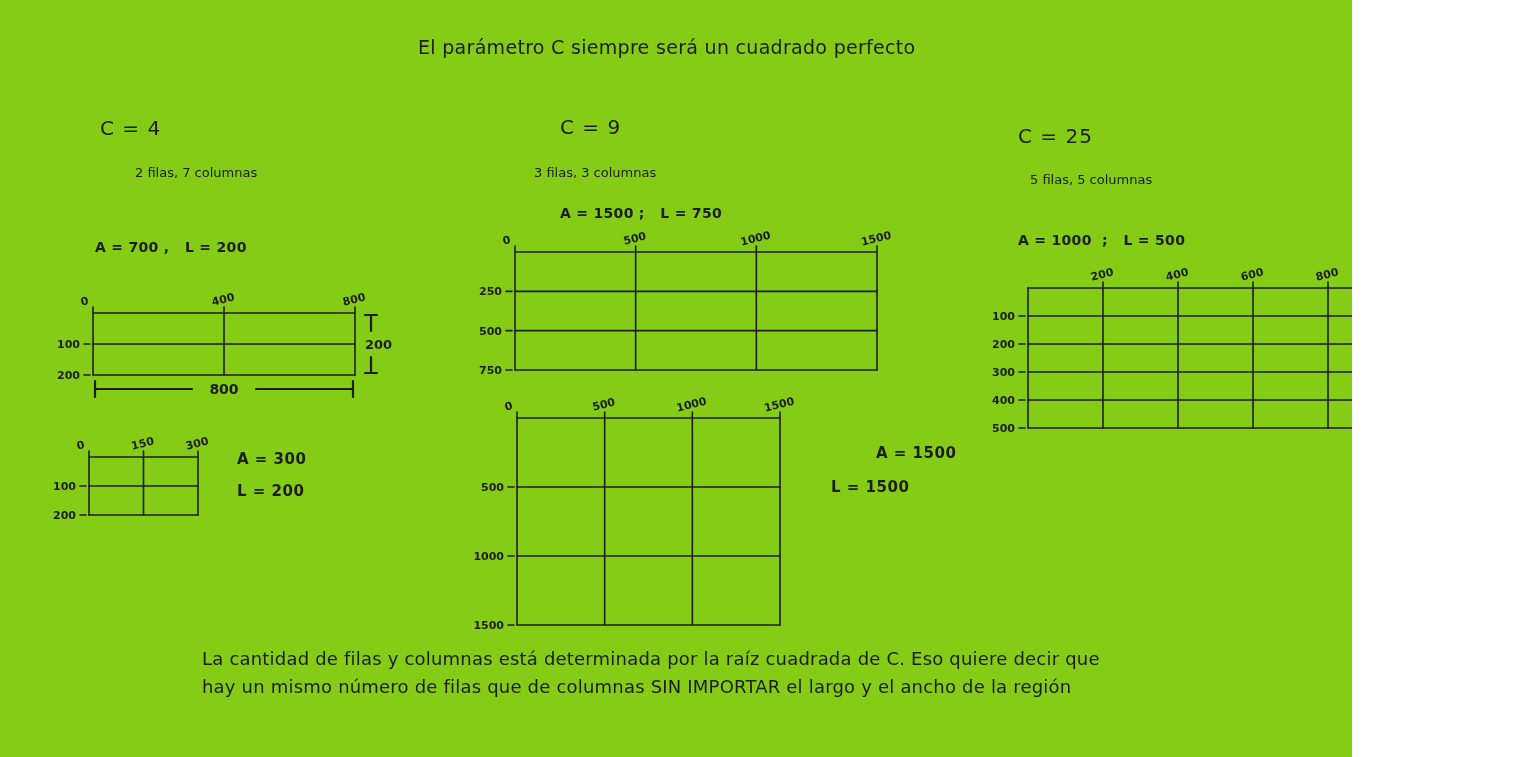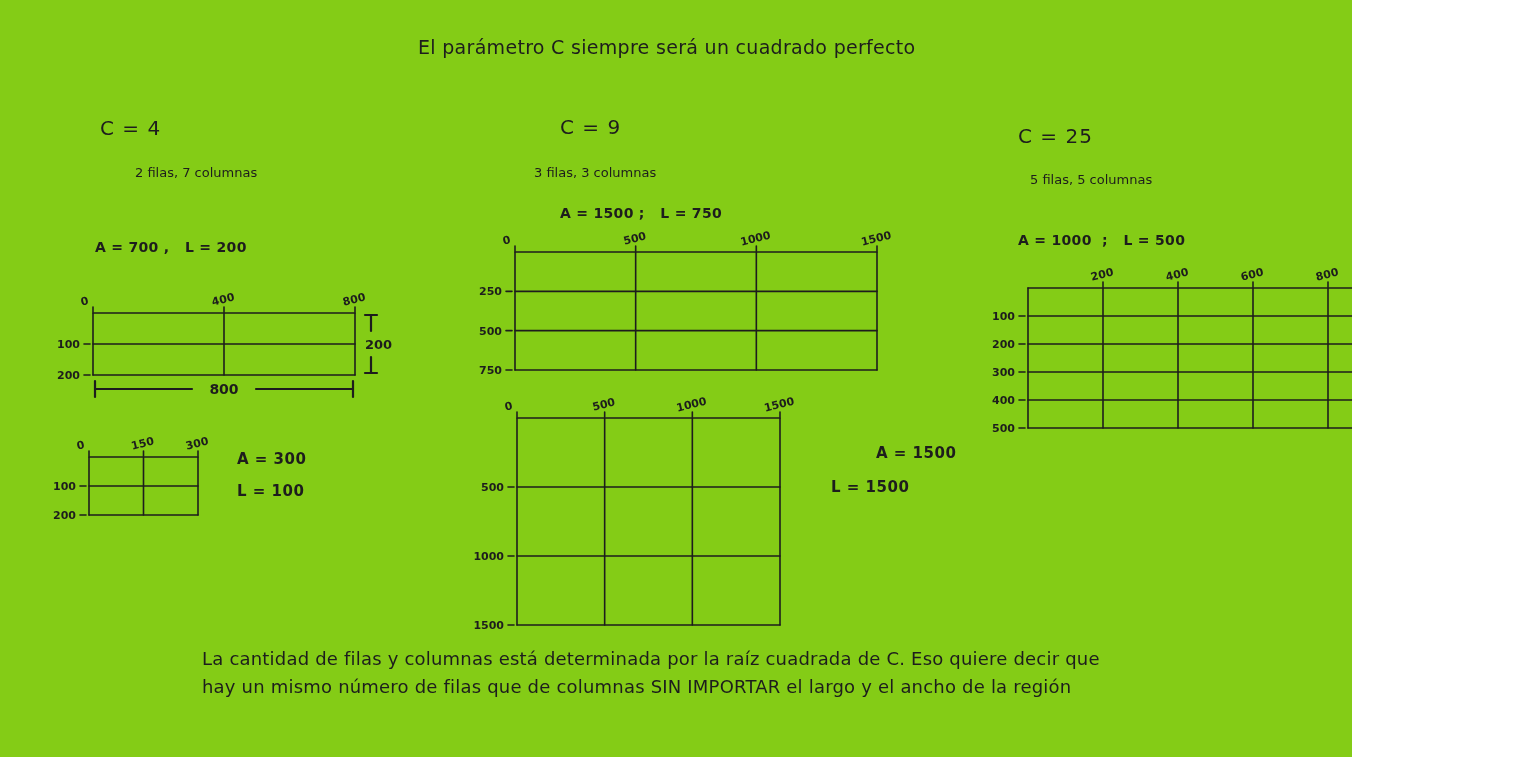--- a/index.html
+++ b/index.html
@@ -80,21 +80,21 @@
         <line x1="109" y1="-1" x2="109" y2="-6" stroke="#1d1d1d" stroke-width="1.6" stroke-linecap="round"></line>
         <text x="109" y="-10" text-anchor="middle" font-size="11" font-weight="bold" fill="#1d1d1d" font-family="&quot;DejaVu Sans&quot;, sans-serif" transform="rotate(-14 109 -10)">300</text>
         <line x1="-3" y1="29" x2="-9" y2="29" stroke="#1d1d1d" stroke-width="1.6" stroke-linecap="round"></line>
         <text x="-13" y="33" text-anchor="end" font-size="11" font-weight="bold" fill="#1d1d1d" font-family="&quot;DejaVu Sans&quot;, sans-serif">100</text>
         <line x1="-3" y1="58" x2="-9" y2="58" stroke="#1d1d1d" stroke-width="1.6" stroke-linecap="round"></line>
         <text x="-13" y="62" text-anchor="end" font-size="11" font-weight="bold" fill="#1d1d1d" font-family="&quot;DejaVu Sans&quot;, sans-serif">200</text>
       </svg>
     </div>
 
   <div class="txt annotation" style="left:237px; top:450px;">A = 300</div>
-  <div class="txt annotation" style="left:237px; top:482px;">L = 100</div>
+  <div class="txt annotation" style="left:237px; top:482px;">L = 200</div>
 
   <div class="txt heading" style="left:520px; top:115px;margin-left:40px;">C = 9</div>
   <div class="txt subheading" style="left:534px; top:165px;">3 filas, 3 columnas</div>
   <div class="txt formula" style="left:560px; top:205px;">A = 1500 ;   L = 750</div>
 
   <div class="grid-box" style="left:515px; top:252px; width:362px; height:118px;">
       <svg width="362" height="118">
         <line x1="0" y1="0" x2="0" y2="118" stroke="#1d1d1d" stroke-width="1.6" stroke-linecap="round"></line>
         <line x1="120.66666666666667" y1="0" x2="120.66666666666667" y2="118" stroke="#1d1d1d" stroke-width="1.6" stroke-linecap="round"></line>
         <line x1="241.33333333333334" y1="0" x2="241.33333333333334" y2="118" stroke="#1d1d1d" stroke-width="1.6" stroke-linecap="round"></line>

